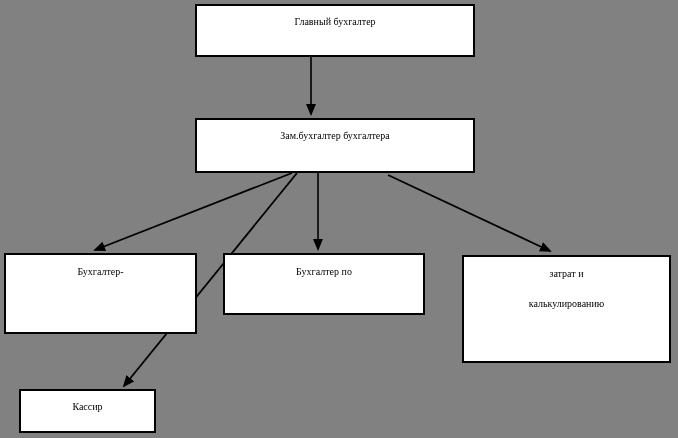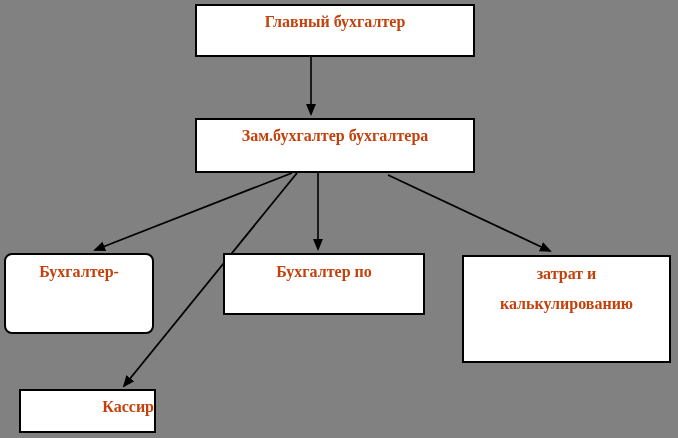--- a/index.html
+++ b/index.html
@@ -20,41 +20,41 @@
     top: 0;
     width: 678px;
     height: 438px;
   }
   .node {
     position: absolute;
     background: #ffffff;
     border: 2px solid #000000;
     box-sizing: border-box;
     text-align: center;
-    font-weight: bold;
-    font-size: 16px;
-    color: #c2410c;
+    font-weight: normal;
+    font-size: 10px;
+    color: #000000;
     line-height: 19px;
   }
   .node .line {
     display: block;
   }
   .multiline {
     line-height: 30px;
     padding-top: 2px;
   }
   .singleline {
     padding-top: 6px;
   }
   #node-chief      { left: 195px; top: 4px;   width: 280px; height: 53px; }
   #node-deputy     { left: 195px; top: 118px; width: 280px; height: 55px; }
-  #node-materialist{ left: 4px;   top: 253px; width: 150px; height: 81px; border-radius: 8px; }
+  #node-materialist{ left: 4px;   top: 253px; width: 193px; height: 81px; }
   #node-payroll    { left: 223px; top: 253px; width: 202px; height: 62px; }
   #node-costs      { left: 462px; top: 255px; width: 209px; height: 108px; }
-  #node-cashier    { left: 19px;  top: 389px; width: 137px; height: 44px; text-align: right; }
+  #node-cashier    { left: 19px;  top: 389px; width: 137px; height: 44px; }
 </style>
 </head>
 <body>
 
 <svg class="arrow-layer" viewBox="0 0 678 438" xmlns="http://www.w3.org/2000/svg">
   <defs>
     <marker id="ah" markerUnits="userSpaceOnUse" markerWidth="12" markerHeight="10" refX="10" refY="5" orient="auto">
       <path d="M0,0 L12,5 L0,10 z" fill="#000000"></path>
     </marker>
   </defs>

